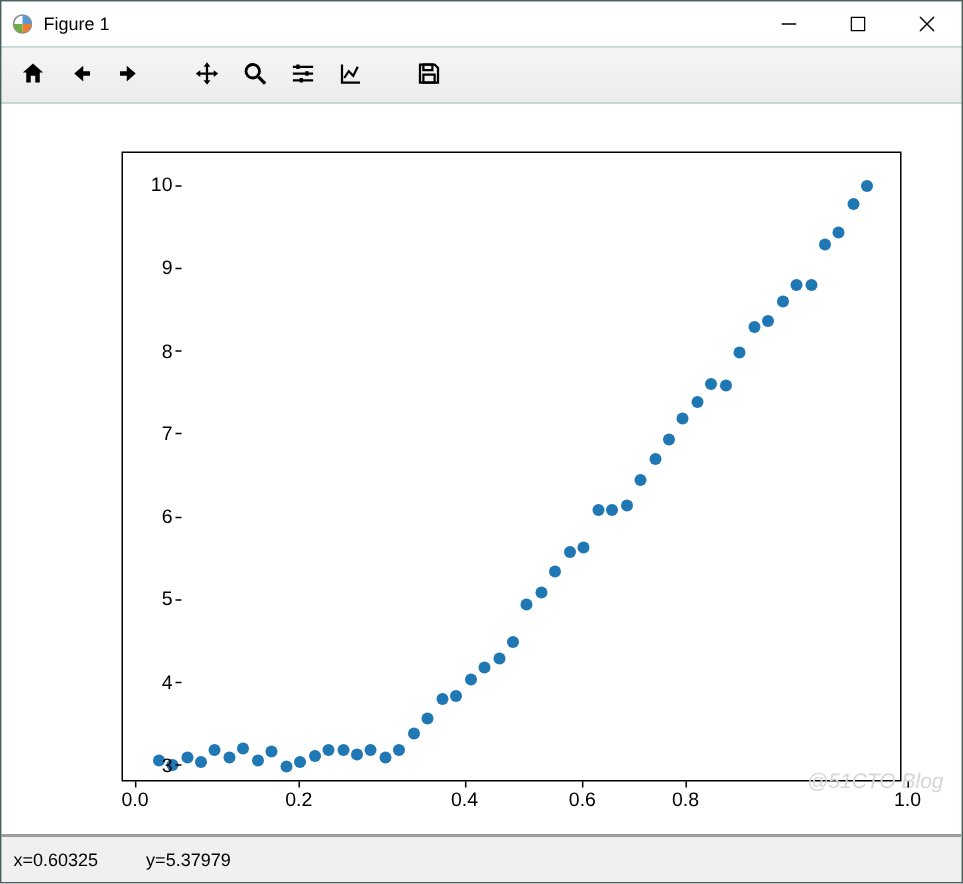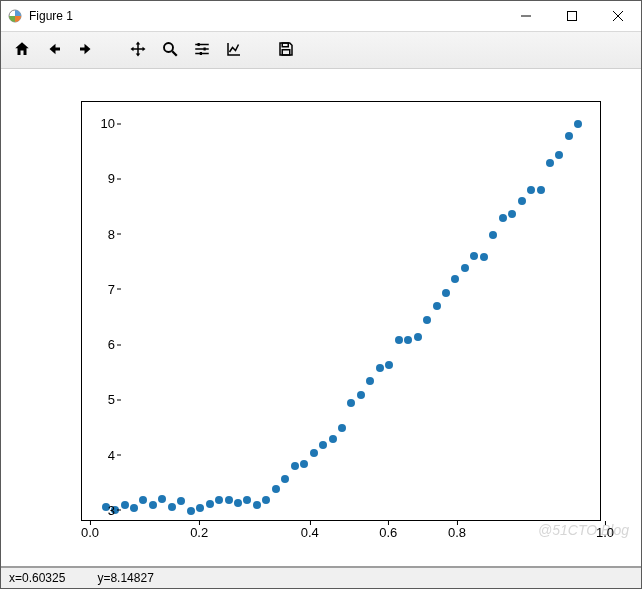--- a/index.html
+++ b/index.html
@@ -81,21 +81,21 @@
   .tick-x { top: 456px; transform: translateX(-50%); }
   .tick-x .tm {
     position:absolute; left:50%; top:-4px; width:1px; height:4px; background:#000;
   }
   .pt {
     position:absolute; width:8px; height:8px; border-radius:50%;
     transform: translate(-50%,-50%);
   }
   
   .statusbar {
-    height: 22px;
+    height: 32px;
     border-top: 2px solid #9e9e9e;
     background: #f0f0f0;
     display: flex; align-items: center;
     padding: 0 8px;
     font-size: 12px; color:#000;
     gap: 32px;
   }
   .watermark {
     position:absolute;
     right: 12px; bottom: 28px;
@@ -261,15 +261,15 @@
       <div class="tick-x" style="left: 89px;">0.0<span class="tm"></span></div>
       <div class="tick-x" style="left: 198.182px;">0.2<span class="tm"></span></div>
       <div class="tick-x" style="left: 292.727px; margin-left: 16px;">0.4<span class="tm"></span></div>
       <div class="tick-x" style="left: 387.273px;">0.6<span class="tm"></span></div>
       <div class="tick-x" style="left: 456px;">0.8<span class="tm"></span></div>
       <div class="tick-x" style="left: 604px;">1.0<span class="tm"></span></div>
     </div>
 
   <div class="statusbar">
     <span><span>x=</span><span>0.60325</span></span>
-    <span><span>y=</span><span>8.14827</span></span>
+    <span><span>y=</span><span>5.37979</span></span>
   </div>
 </div>
 
 </body></html>

